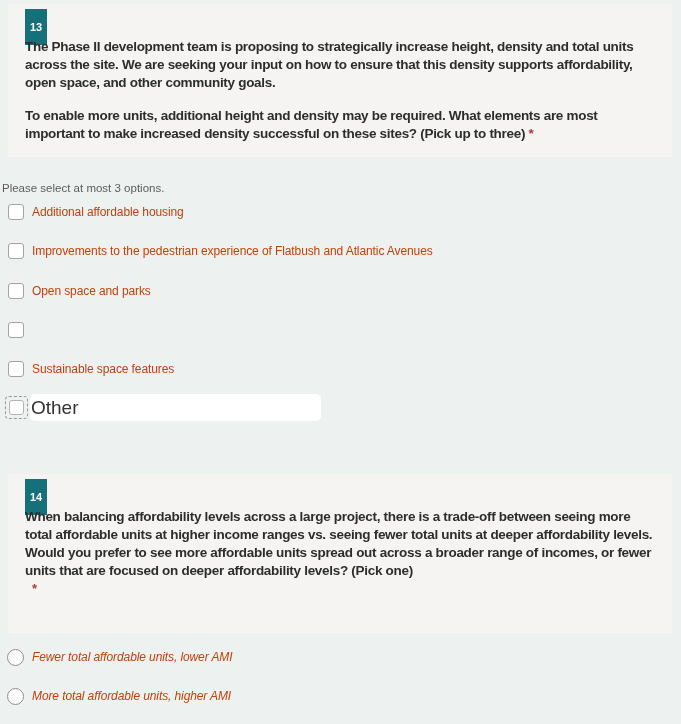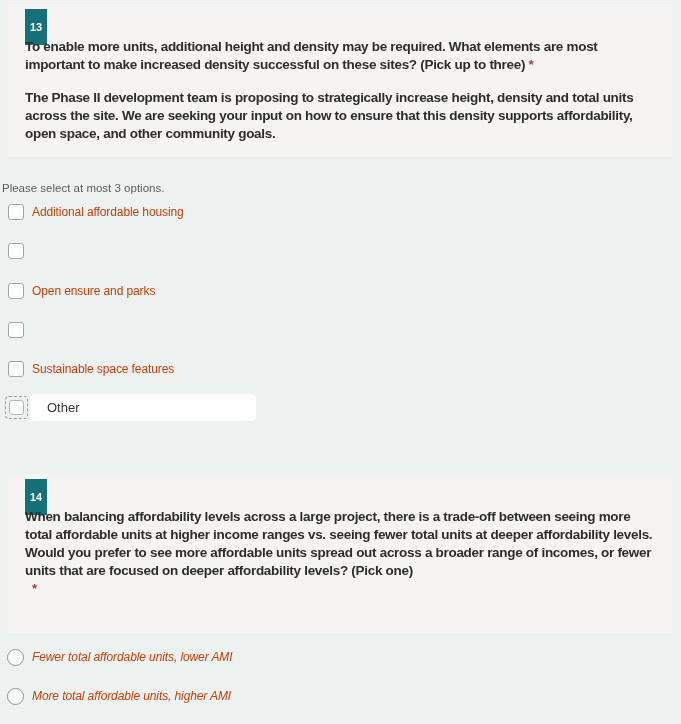--- a/index.html
+++ b/index.html
@@ -98,58 +98,59 @@
     display: flex;
     align-items: center;
     justify-content: center;
     cursor: pointer;
   }
   .other-check-wrap .checkbox { width: 15px; height: 15px; border-color: #b3b3b3; }
   .other-input {
     position: absolute;
     left: 30px;
     top: 394px;
-    width: 226px;
+    width: 291px;
     height: 27px;
     background: #ffffff;
     border: none;
     border-radius: 5px;
-    padding: 0 10px 0 17px;
+    padding: 0 10px 0 1px;
     font-family: "Liberation Sans", sans-serif;
-    font-size: 13px;
+    font-size: 19px;
     color: #333333;
     outline: none;
   }
   .radio-row { left: 7px; font-style: italic; }
 </style>
 </head>
 <body>
 
 <section class="qblock" id="q13-block">
   <div class="badge">13</div>
   <div class="qtext">
+    <p class="qpara">The Phase II development team is proposing to strategically increase height, density and total units across the site. We are seeking your input on how to ensure that this density supports affordability, open space, and other community goals.</p>
     <p class="qpara"><span>To enable more units, additional height and density may be required. What elements are most important to make increased density successful on these sites? (Pick up to three)</span> <span class="req">*</span></p>
-    <p class="qpara">The Phase II development team is proposing to strategically increase height, density and total units across the site. We are seeking your input on how to ensure that this density supports affordability, open space, and other community goals.</p>
   </div>
 </section>
 
 <div class="helper">Please select at most 3 options.</div>
 
 <div class="opt-row" style="top:203px">
   <span class="checkbox"></span>
   <span class="opt-label">Additional affordable housing</span>
 </div>
 
 <div class="opt-row" style="top:242px">
   <span class="checkbox"></span>
+  <span class="opt-label">Improvements to the pedestrian experience of Flatbush and Atlantic Avenues</span>
 </div>
 
 <div class="opt-row" style="top:282px">
   <span class="checkbox"></span>
-  <span class="opt-label">Open ensure and parks</span>
+  <span class="opt-label">Open space and parks</span>
 </div>
 
 <div class="opt-row" style="top:321px">
   <span class="checkbox"></span>
 </div>
 
 <div class="opt-row" style="top:360px">
   <span class="checkbox"></span>
   <span class="opt-label">Sustainable space features</span>
 </div>

